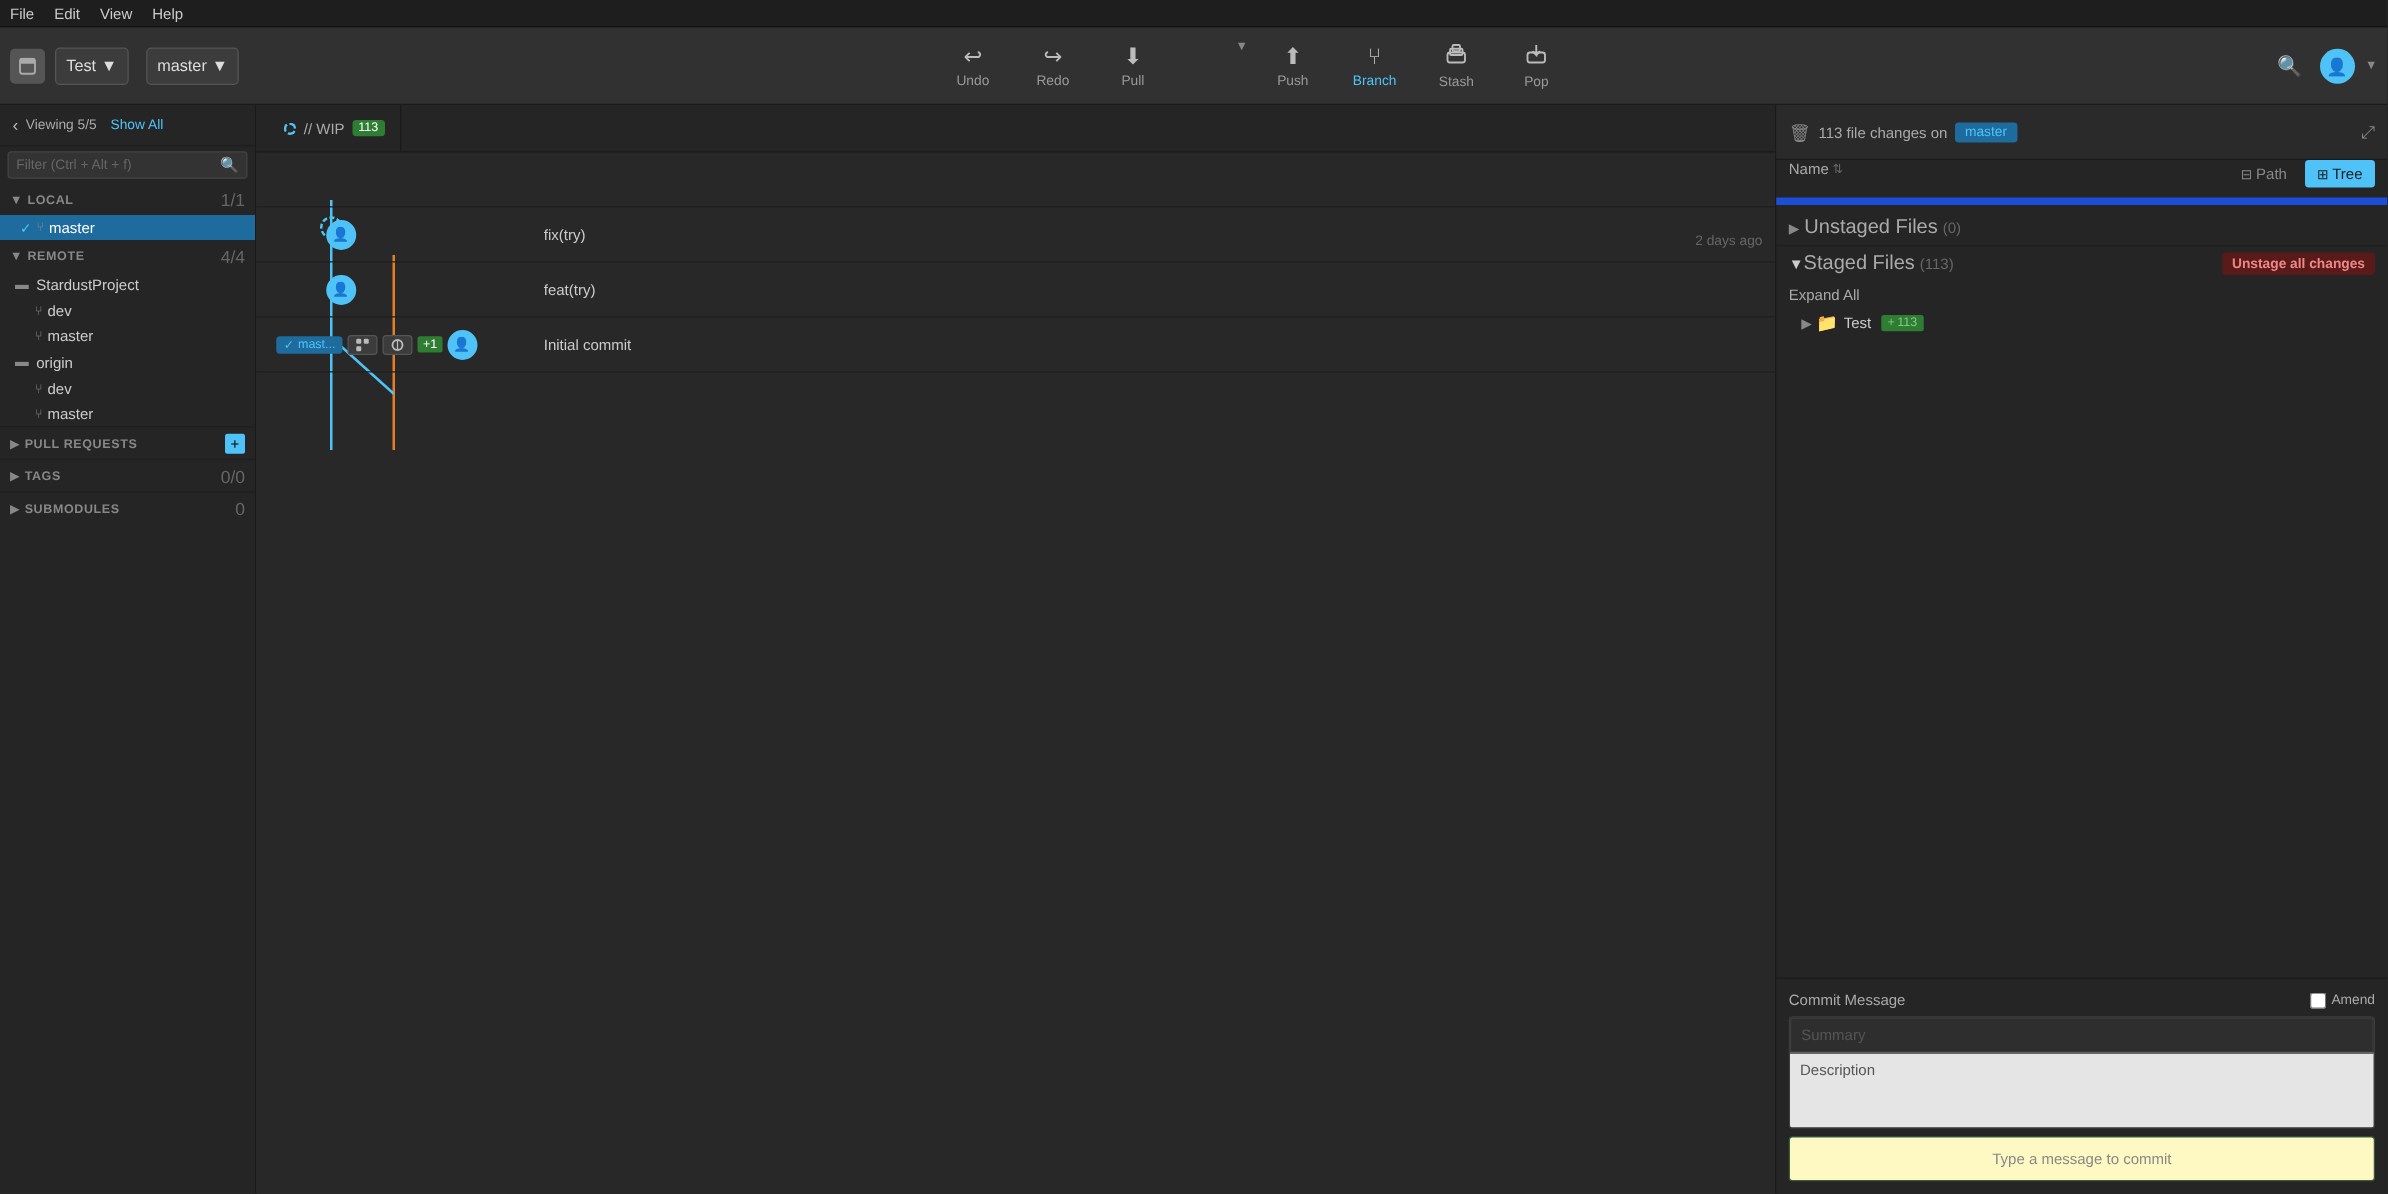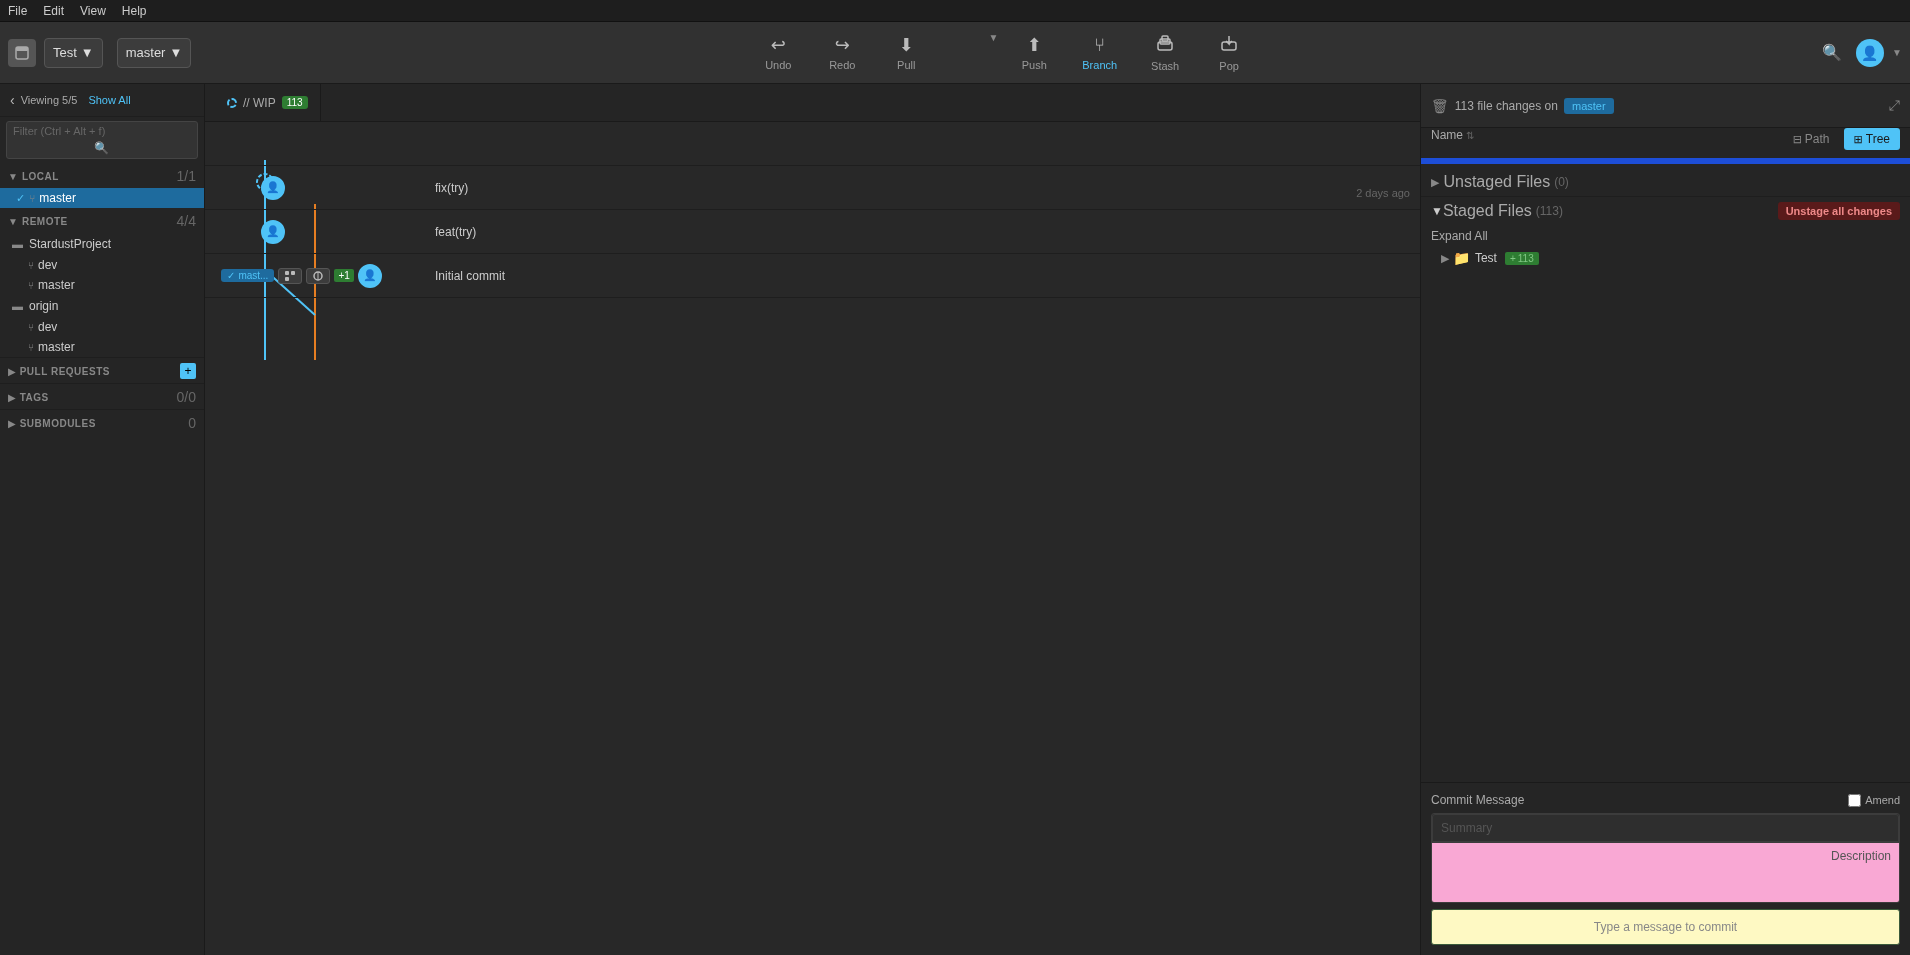--- a/index.html
+++ b/index.html
@@ -163,21 +163,20 @@
     .show-all-link { font-size: 11px; color: #4fc3f7; cursor: pointer; }
     .filter-bar {
       display: flex;
       align-items: center;
       margin: 4px 6px;
       background: #333;
       border: 1px solid #444;
       border-radius: 3px;
       padding: 3px 6px;
       gap: 4px;
-      flex-direction: column;
     }
     .filter-bar input {
       background: none; border: none; outline: none;
       color: #ccc; font-size: 11px; width: 100%;
     }
     .filter-bar input::placeholder { color: #666; }
 
     .section-header {
       display: flex;
       align-items: center;
@@ -835,21 +834,21 @@
         <span class="commit-msg-title">Commit Message</span>
         <label class="amend-check">
           <input type="checkbox" style="">
           <span>Amend</span>
         </label>
       </div>
       <div style="border:1px solid #3c3c3c;border-radius:3px;background:#2e2e2e;overflow:hidden;">
         <div class="summary-top">
           <span style="color:#555;">Summary</span>
         </div>
-        <div style="border-top:1px solid #3c3c3c;padding:6px 8px;min-height:60px;background:#f9a8d4;text-align:right;">
+        <div style="border-top:1px solid #3c3c3c;padding:6px 8px;min-height:60px;background:#e5e5e5;">
           <span style="color:#555;">Description</span>
         </div>
       </div>
       <div class="commit-submit-area">
         <div class="commit-submit-btn">Type a message to commit</div>
       </div>
     </div>
   </div>
 
 </div>

